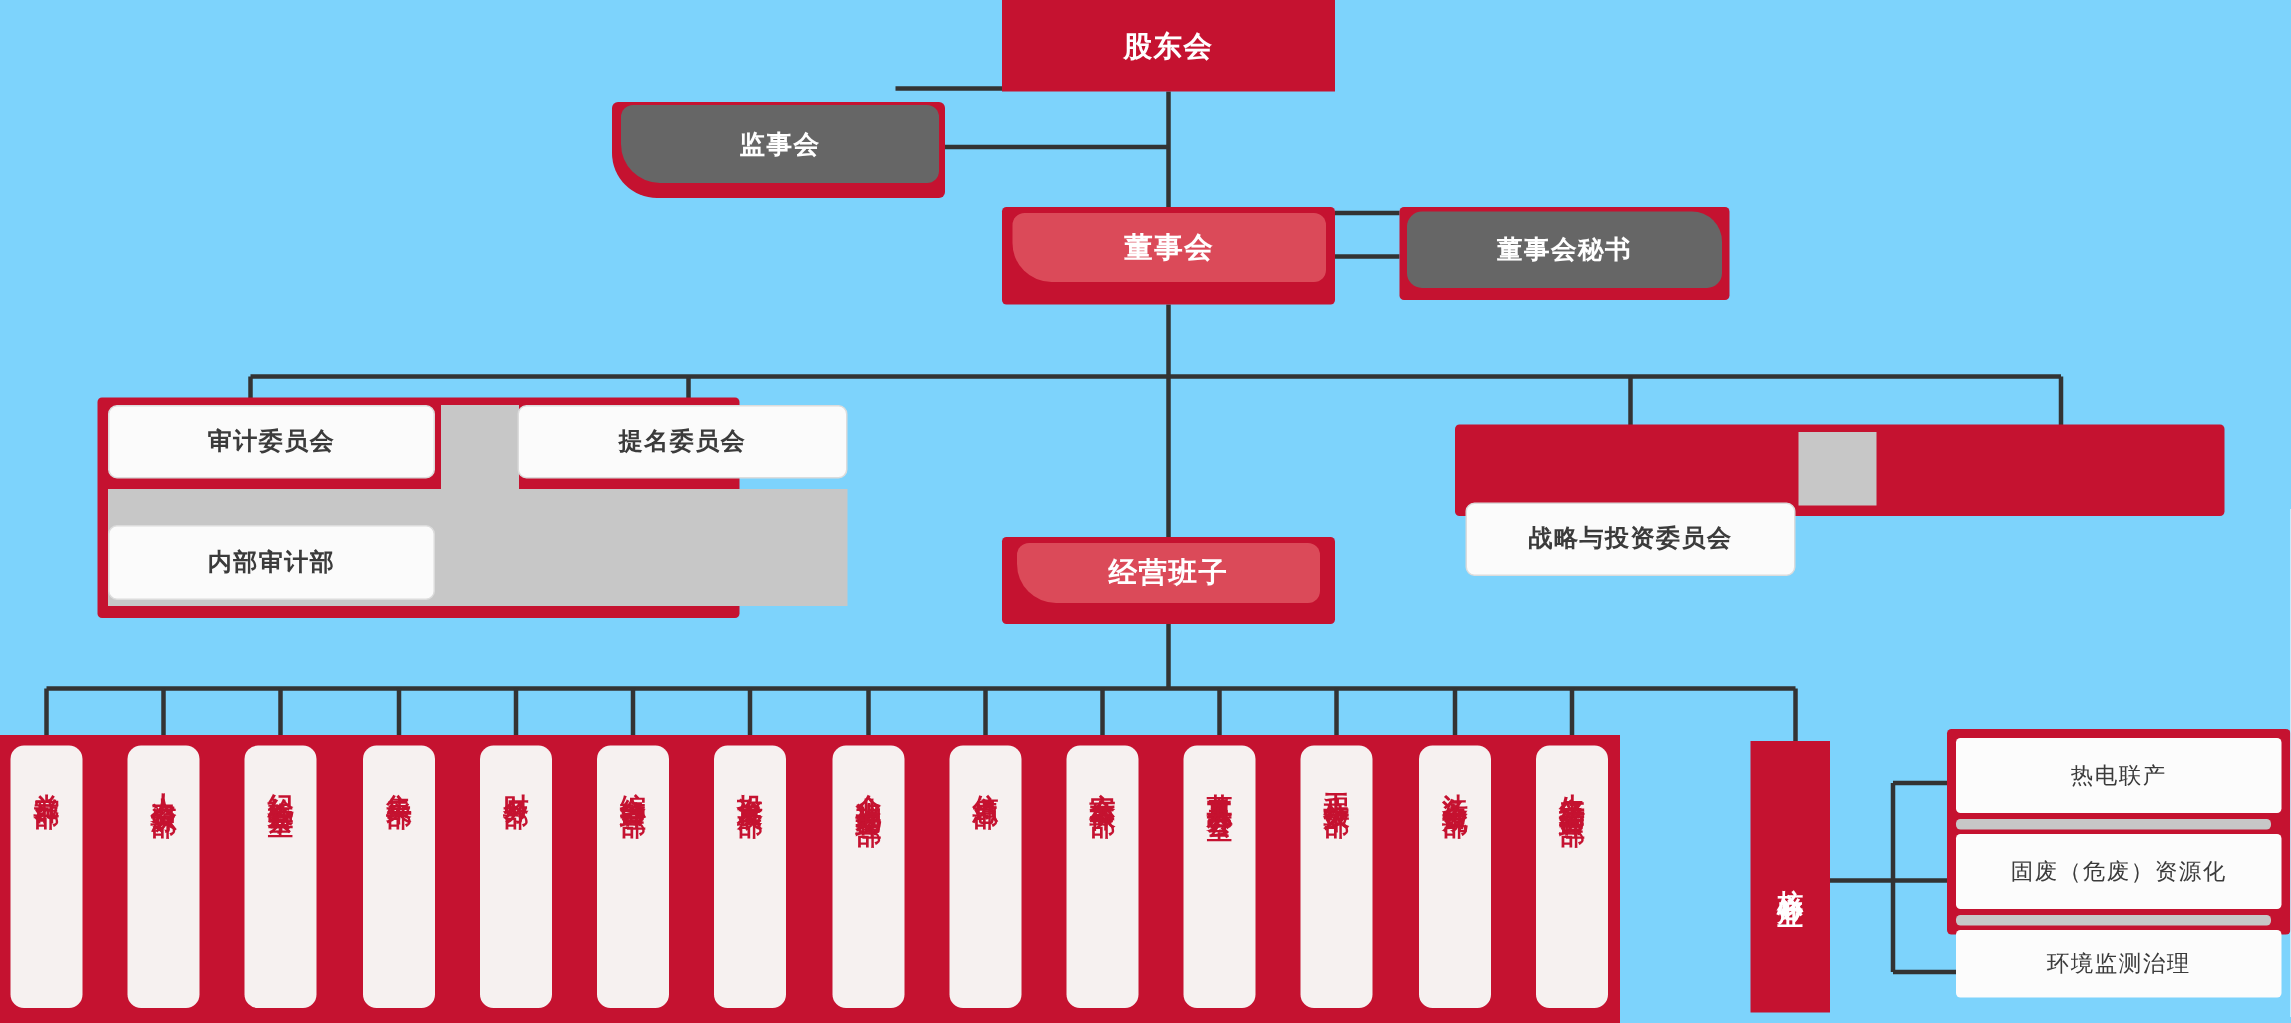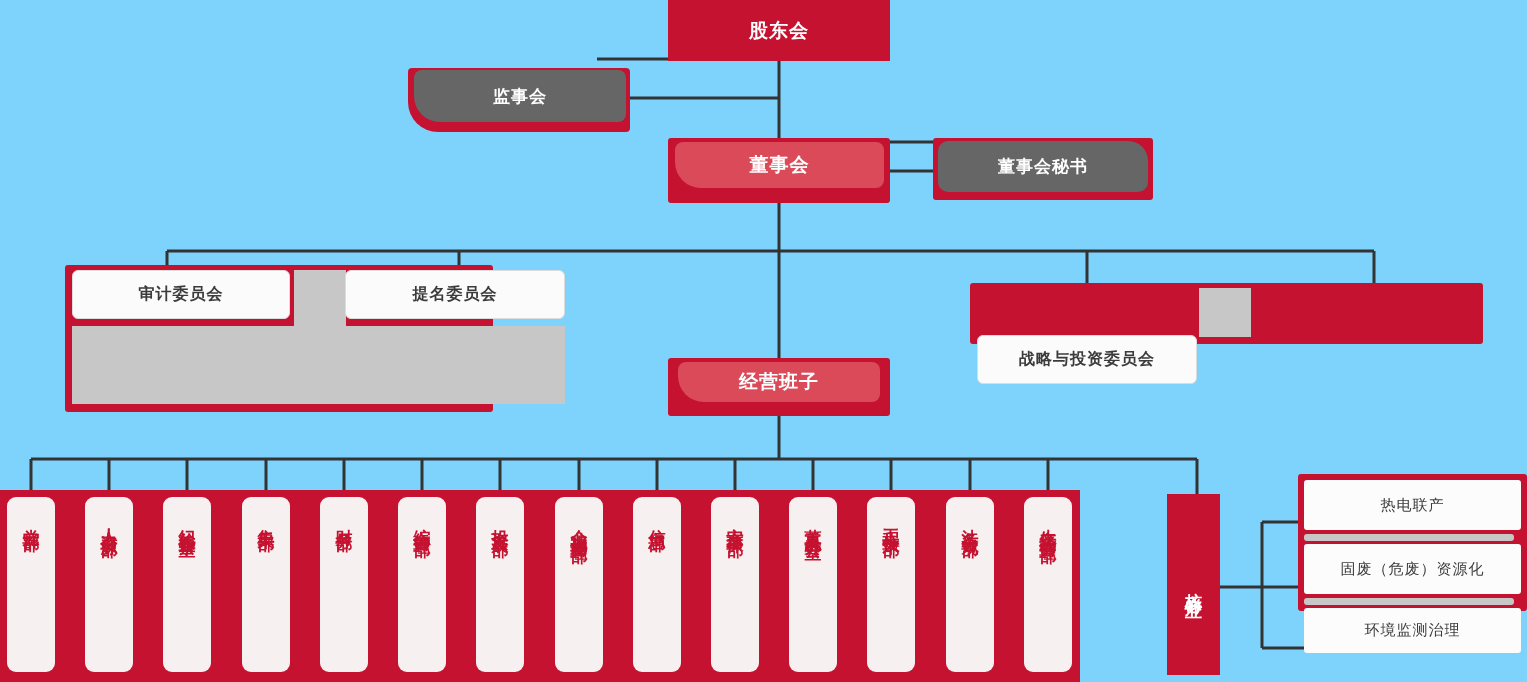--- a/index.html
+++ b/index.html
@@ -108,20 +108,23 @@
 
   <div class="abs z1 frame" style="left:65px;top:265px;width:428px;height:147px;border-radius:3px;text-decoration:underline;">
     <div class="gray-fill" style="left:229px;top:5px;width:52px;height:134px;"></div>
     <div class="gray-fill" style="left:7px;top:61px;width:493px;height:78px;"></div>
     <div class="white-box" style="left:7px;top:5px;width:218px;height:49px;">
       <span>审计委员会</span>
     </div>
     <div class="white-box" style="left:280px;top:5px;width:220px;height:49px;">
       <span>提名委员会</span>
     </div>
+    <div class="white-box" style="left:7px;top:85px;width:218px;height:50px;">
+      <span>内部审计部</span>
+    </div>
   </div>
 
   <div class="abs z1 frame" style="left:970px;top:283px;width:513px;height:61px;border-radius:3px;">
     <div class="gray-fill" style="left:229px;top:5px;width:52px;height:49px;"></div>
     <div class="white-box" style="left:7px;top:5px;width:220px;height:49px;margin-top:47px;">
       <span>战略与投资委员会</span>
     </div>
   </div>
 
   <div class="abs z1 frame" style="left:668px;top:358px;width:222px;height:58px;border-radius:3px;">
@@ -172,21 +175,21 @@
       <span>法务合规部</span>
     </div>
   <div class="abs z1 dept-card" style="left:1024px;top:497px;">
       <span>生产经营管理部</span>
     </div>
 
   <div class="abs z1 solid-red v-white" style="left:1167px;top:494px;width:53px;height:181px;">
     <span>核心产业</span>
   </div>
 
-  <div class="abs z1 frame" style="left:1298px;top:474px;width:229px;height:137px;border-radius:3px;padding-left:17px;">
+  <div class="abs z1 frame" style="left:1298px;top:486px;width:229px;height:137px;border-radius:3px;padding-left:17px;">
     <div class="ind-box" style="top:6px;height:50px;">
         <span>热电联产</span>
       </div>
     <div class="ind-sep" style="top:60px;"></div>
     <div class="ind-box" style="top:70px;height:50px;">
         <span>固废（危废）资源化</span>
       </div>
     <div class="ind-sep" style="top:124px;"></div>
     <div class="ind-box" style="top:134px;height:45px;">
         <span>环境监测治理</span>

